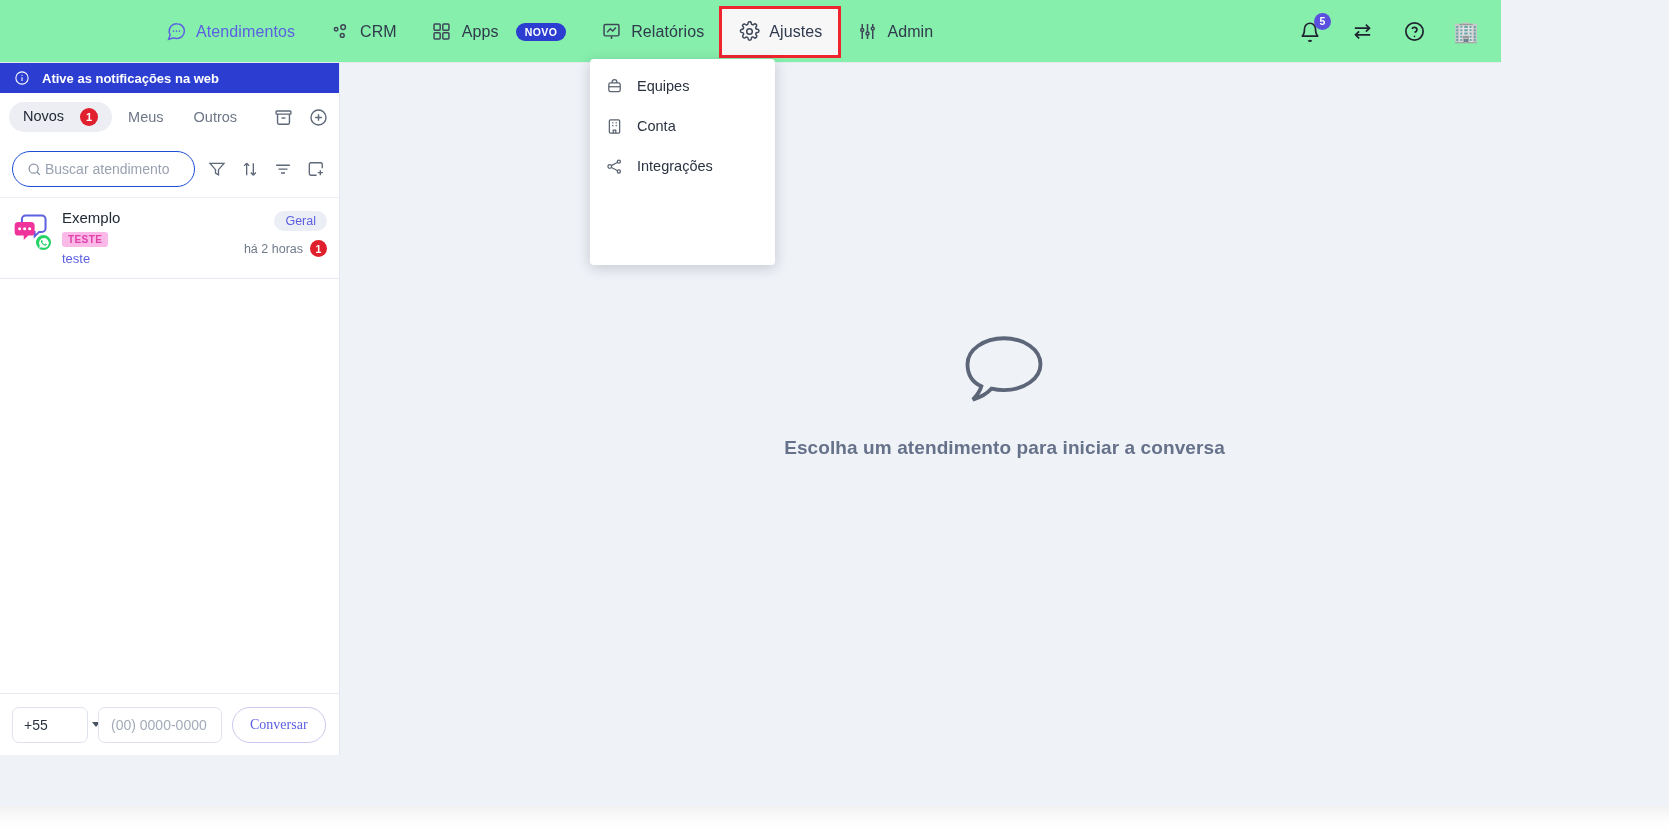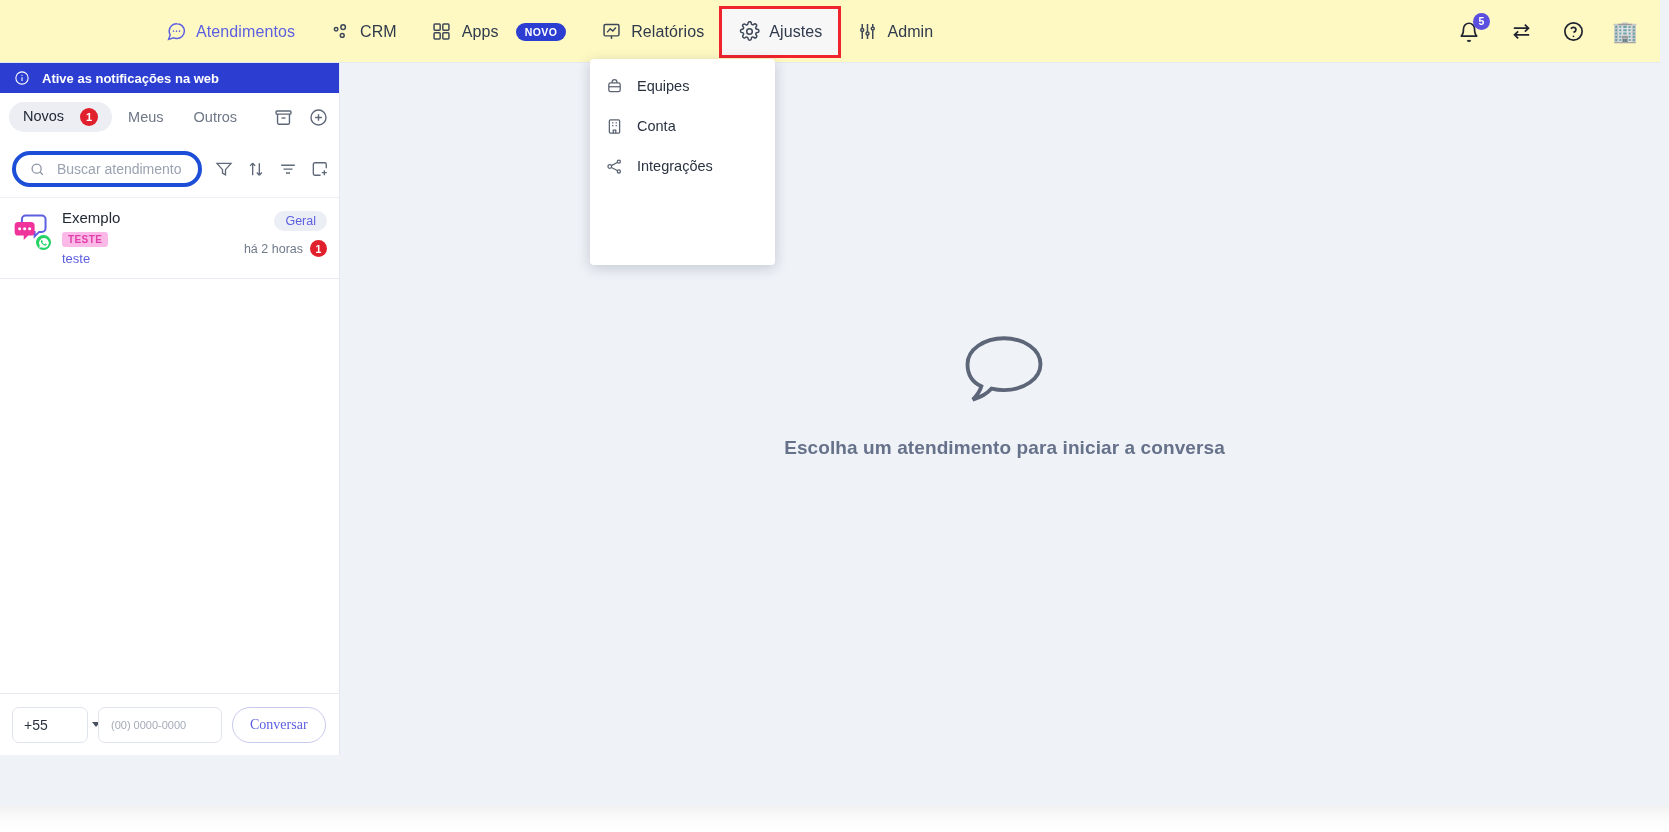--- a/index.html
+++ b/index.html
@@ -19,22 +19,22 @@
   #belowfold {
     position: absolute;
     left: 0; top: 806px;
     width: 1669px; height: 26px;
     background: linear-gradient(to bottom, #f2f2f2 0%, #fdfdfd 60%, #ffffff 100%);
   }
 
   
   .topbar {
     position: absolute; left: 0; top: 0;
-    width: 1660px; height: 63px;
-    background: #fef9c3;
+    width: 1501px; height: 63px;
+    background: #86efac;
     border-bottom: 1px solid #e6e9f0;
     display: flex; align-items: center;
   }
   .nav-center {
     position: absolute; left: 148px; top: 0;
     height: 63px;
     display: flex; align-items: center; gap: 0px;
   }
   .nav-item {
     display: flex; align-items: center; gap: 9px;
@@ -139,22 +139,22 @@
   .tabicon { width: 24px; height: 24px; margin-left: 9px; cursor: pointer;
              display:flex; align-items:center; justify-content:center; }
   .tabicon svg { stroke: #5e6878; fill: none; stroke-width: 1.6; }
 
   .searchrow {
     height: 56px; display: flex; align-items: center;
     padding: 0 12px; gap: 0;
   }
   .searchbox {
     width: 190px; height: 36px;
-    border: 4px solid #1d4ed8; border-radius: 20px;
-    display: flex; align-items: center; gap: 9px;
+    border: 1px solid #1d4ed8; border-radius: 20px;
+    display: flex; align-items: center; 
     padding: 0 13px;
     background: #fff;
   }
   .searchbox svg { stroke: #8a93a3; fill: none; stroke-width: 1.8; }
   .searchbox input {
     border: none; outline: none; font-size: 14px;
     color: #2a3240; width: 130px;
     font-family: "Liberation Sans", sans-serif;
     background: transparent;
   }
@@ -220,21 +220,21 @@
     padding: 0 11px;
     font-size: 14px; color: #2a3240;
     cursor: pointer;
     gap: 44px;
   }
   .cc-caret { border-left: 4.5px solid transparent; border-right: 4.5px solid transparent;
               border-top: 5.5px solid #4a5260; }
   .phone-input {
     width: 124px; height: 36px;
     border: 1px solid #dfe3ec; border-radius: 7px;
-    padding: 0 12px; font-size: 11px;
+    padding: 0 12px; font-size: 14px;
     outline: none; color: #2a3240;
     font-family: "Liberation Sans", sans-serif;
   }
   .phone-input::placeholder { color: #a3abb8; }
   .btn-conversar {
     height: 36px; padding: 0 17px;
     border: 1px solid #c9c9ee; border-radius: 20px;
     background: #fff; color: #5b5fe0;
     font-size: 14px; cursor: pointer;
     font-family: Liberation Serif, serif;

